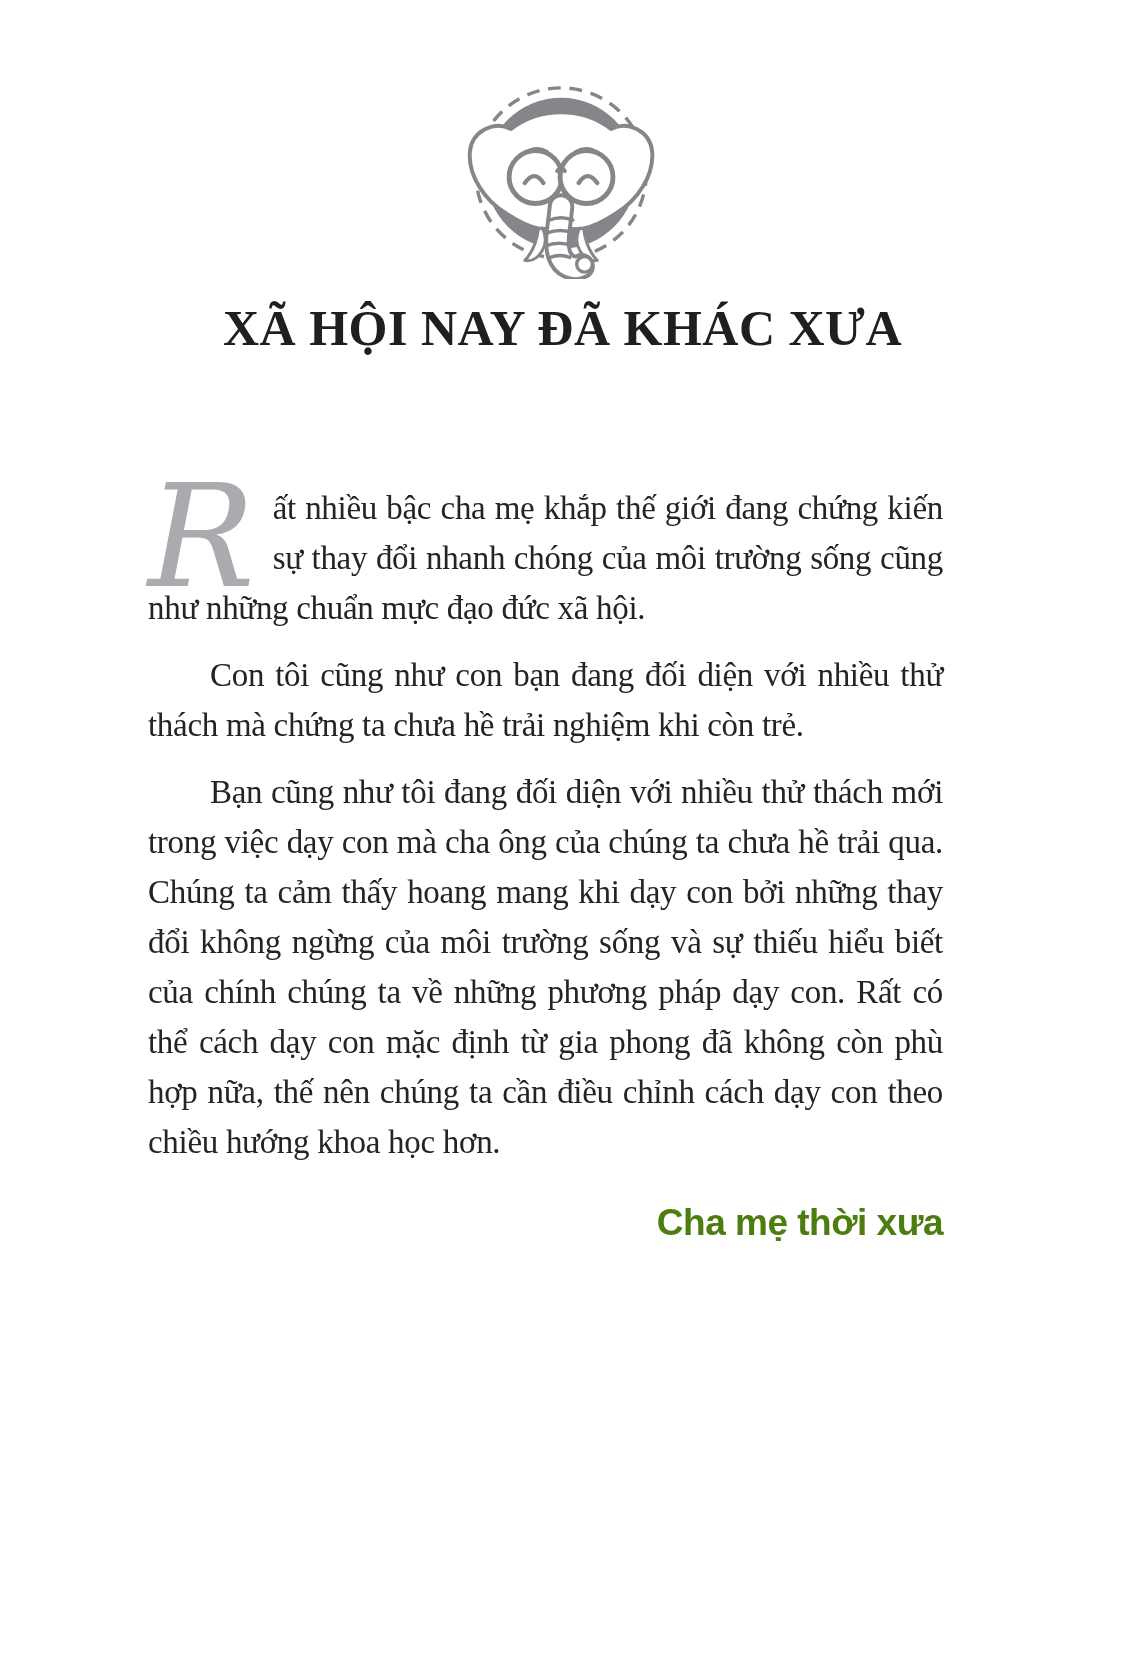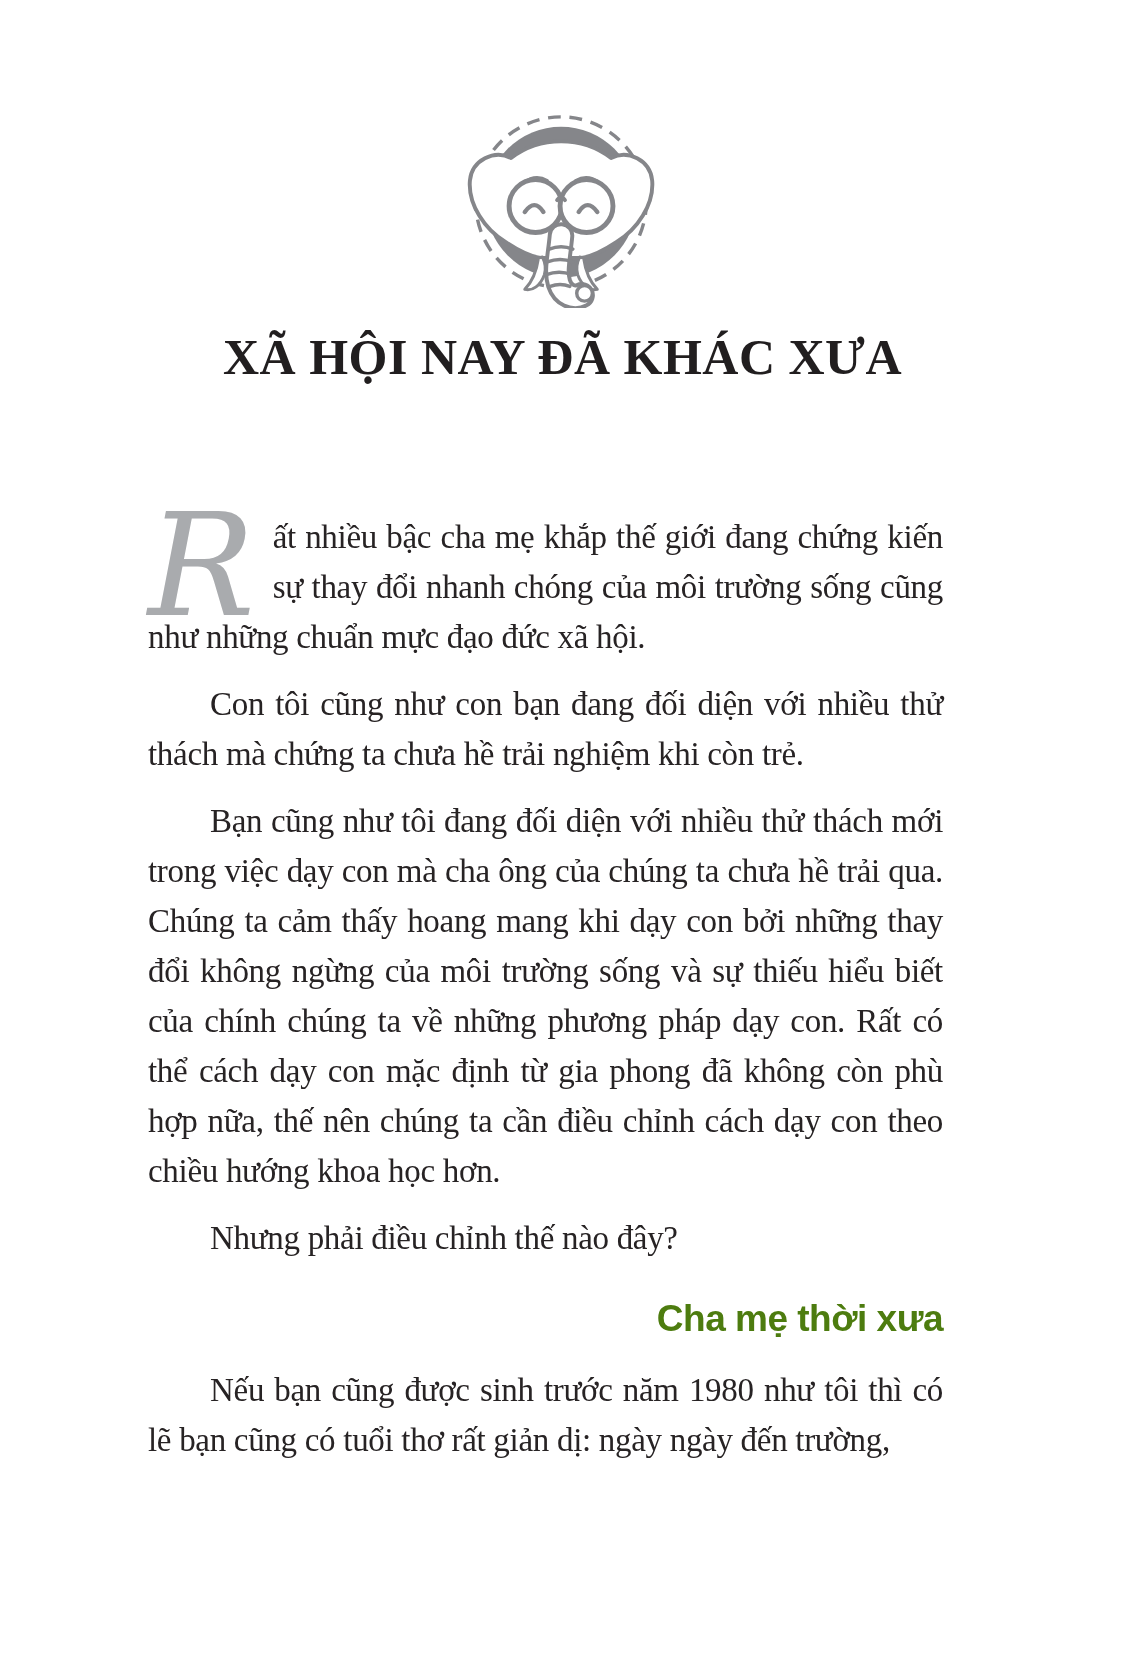--- a/index.html
+++ b/index.html
@@ -11,21 +11,21 @@
     position: relative;
     width: 1125px;
     height: 1662px;
     background: #ffffff;
     overflow: hidden;
     font-family: "Liberation Serif", serif;
     color: #262223;
   }
   .header {
     text-align: center;
-    padding-top: 112px;
+    padding-top: 83px;
   }
   .logo-wrap {
     display: inline-block;
     width: 240px;
     height: 196px;
   }
   .chapter-title {
     margin: 18px 0 0 0;
     font-family: "Liberation Serif", serif;
     font-weight: 700;
@@ -117,21 +117,19 @@
   <div class="content">
 
     <p class="body-para">
       <span class="dropcap">R</span><span>ất nhiều bậc cha mẹ khắp thế giới đang chứng kiến sự thay đổi nhanh chóng của môi trường sống cũng như những chuẩn mực đạo đức xã hội.</span>
     </p>
 
     <p class="body-para indented">Con tôi cũng như con bạn đang đối diện với nhiều thử thách mà chứng ta chưa hề trải nghiệm khi còn trẻ.</p>
 
     <p class="body-para indented">Bạn cũng như tôi đang đối diện với nhiều thử thách mới trong việc dạy con mà cha ông của chúng ta chưa hề trải qua. Chúng ta cảm thấy hoang mang khi dạy con bởi những thay đổi không ngừng của môi trường sống và sự thiếu hiểu biết của chính chúng ta về những phương pháp dạy con. Rất có thể cách dạy con mặc định từ gia phong đã không còn phù hợp nữa, thế nên chúng ta cần điều chỉnh cách dạy con theo chiều hướng khoa học hơn.</p>
 
-    <p class="body-para indented">Nhưng phải điều chỉnh thế nào đây?</p>
 
     <h2 class="section-heading">Cha mẹ thời xưa</h2>
 
-    <p class="body-para indented">Nếu bạn cũng được sinh trước năm 1980 như tôi thì có lẽ bạn cũng có tuổi thơ rất giản dị: ngày ngày đến trường,</p>
 
   </div>
 
 </div>
 
 </body></html>

